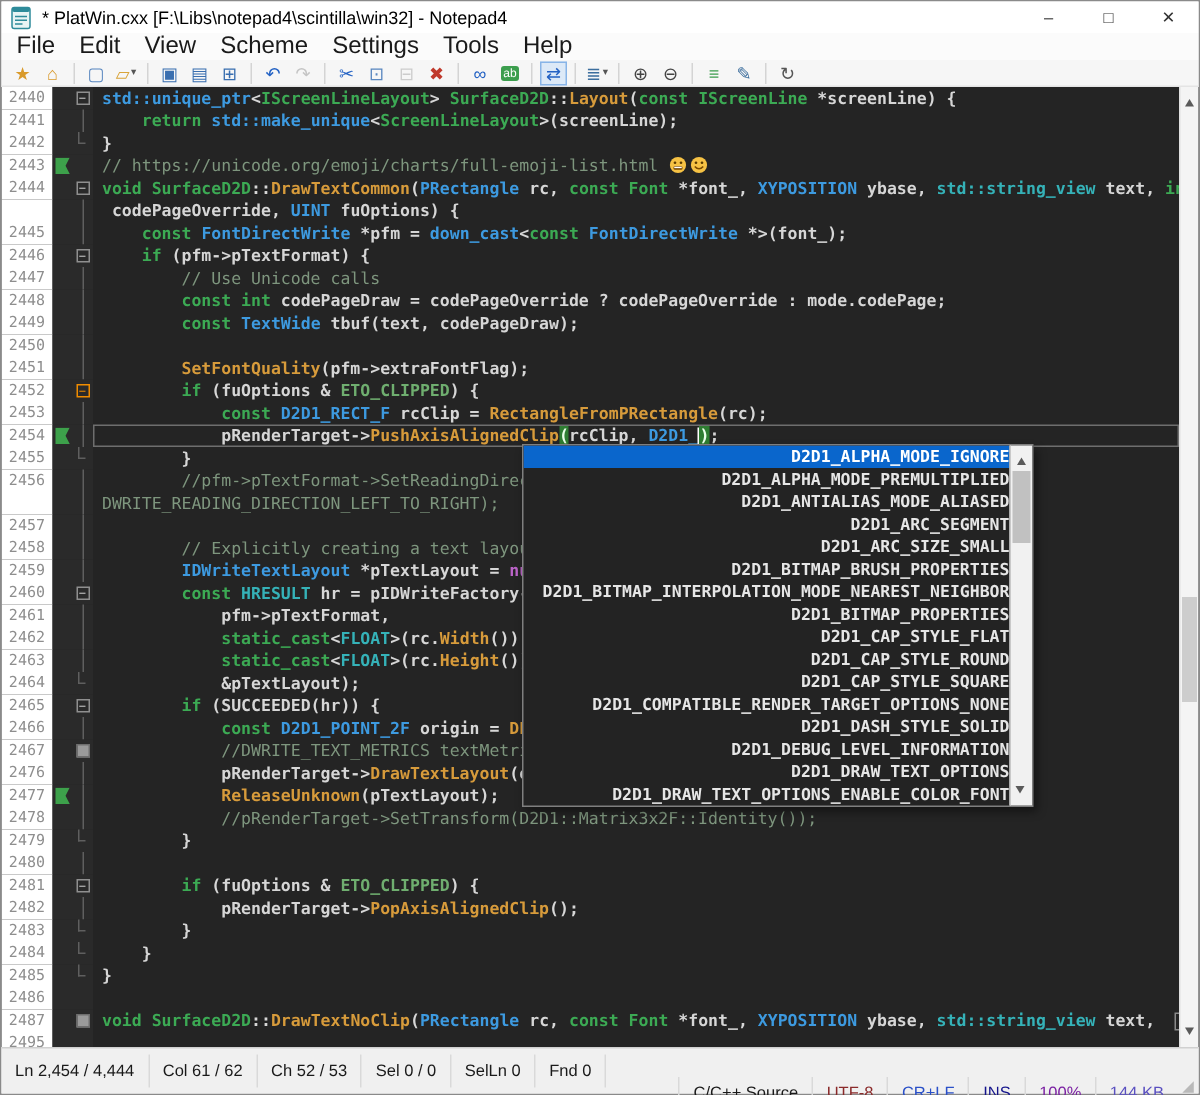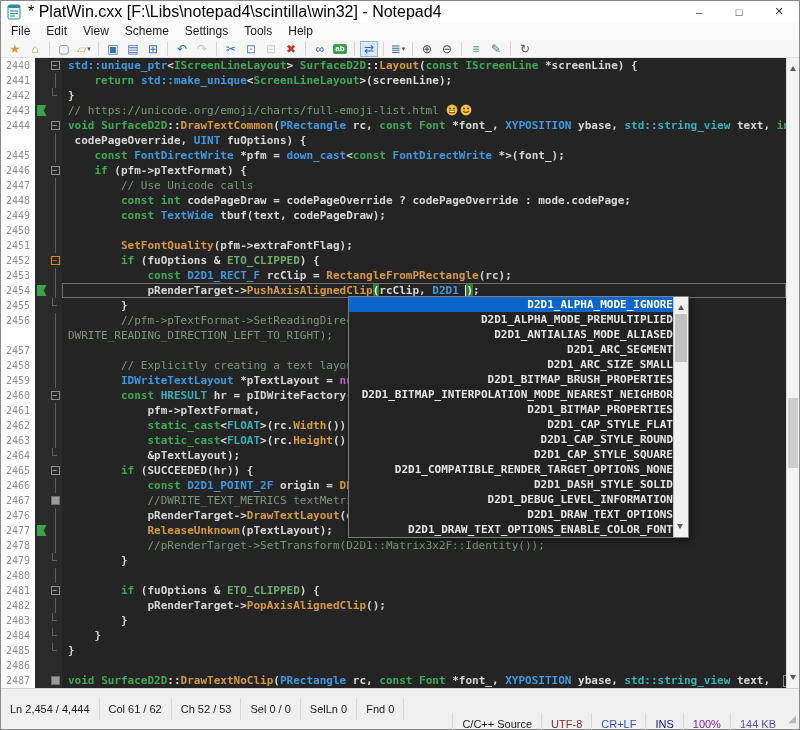--- a/index.html
+++ b/index.html
@@ -3,34 +3,34 @@
 <meta charset="utf-8">
 <style>
   * { margin:0; padding:0; box-sizing:border-box; }
   html,body { width:800px; height:730px; overflow:hidden; }
   body { font-family:"Liberation Sans", sans-serif; background:#fff; }
   .win { width:800px; height:730px; border:1px solid #8a8a8a; display:flex; flex-direction:column; background:#fff; }
 
   
   .titlebar { height:21px; display:flex; align-items:center; background:#ffffff; padding-left:5px; flex:none; }
   .appicon { width:16px; height:16px; margin-right:6px; flex:none; }
-  .title { font-size:16px; color:#000; white-space:nowrap; }
+  .title { font-size:12px; color:#000; white-space:nowrap; }
   .winbtns { margin-left:auto; display:flex; height:100%; }
   .wbtn { width:40px; height:100%; display:flex; align-items:center; justify-content:center; font-size:11px; color:#333; cursor:default; }
 
   
   .menubar { height:18px; background:#fbfbfb; display:flex; align-items:center; padding-left:2px; flex:none; }
-  .menu-item { font-size:12px; color:#1a1a1a; padding:0 8px; line-height:18px; }
+  .menu-item { font-size:16px; color:#1a1a1a; padding:0 8px; line-height:18px; }
 
   
   .toolbar { height:18px; background:#f6f6f6; display:flex; align-items:center; padding-left:4px; flex:none; border-bottom:1px solid #e4e4e4; }
   .tb-btn { width:18px; height:16px; display:flex; align-items:center; justify-content:center; font-size:12px; line-height:16px; margin:0 1px; border:1px solid transparent; position:relative; }
   .tb-btn.pressed { background:#dce9f7; border-color:#88b4e7; }
   .tb-btn.disabled { opacity:.45; }
-  .tb-badge { font-size:8px; font-weight:bold; color:#fff; background:#3c9e4e; border-radius:2px; padding:0 2px; line-height:10px; }
+  .tb-badge { font-size:8px; font-weight:normal; color:#fff; background:#3c9e4e; border-radius:2px; padding:0 2px; line-height:10px; }
   .tb-sep { width:1px; height:14px; background:#d4d4d4; margin:0 4px; flex:none; }
   .tb-dd { font-size:7px; color:#555; margin-left:1px; }
 
   
   .editor { position:relative; flex:1; background:#242424; overflow:hidden; }
   .rows { position:absolute; left:0; top:0; right:13px; }
   .row { display:flex; height:15px; align-items:stretch; }
   .g-num { width:34px; flex:none; text-align:right; padding-right:5px; font:10px/15px "DejaVu Sans Mono", monospace; color:#8e8e8e; background:#ffffff; }
   .g-mark { width:13px; flex:none; background:#2a2a2a; display:flex; align-items:center; justify-content:center; }
   .g-fold { width:14px; flex:none; background:#2a2a2a; display:flex; align-items:center; justify-content:center; position:relative; }
@@ -59,21 +59,21 @@
 
   
   .ac { position:absolute; left:347px; top:238px; width:341px; height:242px; background:#232323; border:1px solid #7f7f7f; box-shadow:2px 3px 6px rgba(0,0,0,.45); display:flex; z-index:5; }
   .aclist { flex:1; overflow:hidden; }
   .ac-item { height:15px; font:bold 11px/15px "DejaVu Sans Mono",monospace; color:#e6e6e6; padding-left:3px; white-space:pre;text-align:right; }
   .ac-item.sel { background:var(--sel-blue,#0a66cc); color:#fff; }
   .acsb { width:15px; background:#f1f1f1; border-left:1px solid #c9c9c9; position:relative; flex:none; }
   .acsb .thumb { position:absolute; left:1px; right:1px; top:17px; height:48px; background:#c1c1c1; }
 
   
-  .statusbar { height:41px; background:#f0f0f0; border-top:1px solid #d0d0d0; display:flex; align-items:center; font-size:11px; color:#1a1a1a; flex:none; }
+  .statusbar { height:31px; background:#f0f0f0; border-top:1px solid #d0d0d0; display:flex; align-items:center; font-size:11px; color:#1a1a1a; flex:none; }
   .sb-item { padding:0 9px; line-height:22px; border-right:1px solid #d9d9d9; white-space:nowrap; }
   .sb-right { margin-left:auto; display:flex;margin-top:30px; }
   .sb-right .sb-item { border-right:none; border-left:1px solid #d9d9d9; }
   .grip { width:14px; color:#b9b9b9; font-size:10px; text-align:center; }
 </style>
 </head>
 <body>
 
 <div class="win">
 

